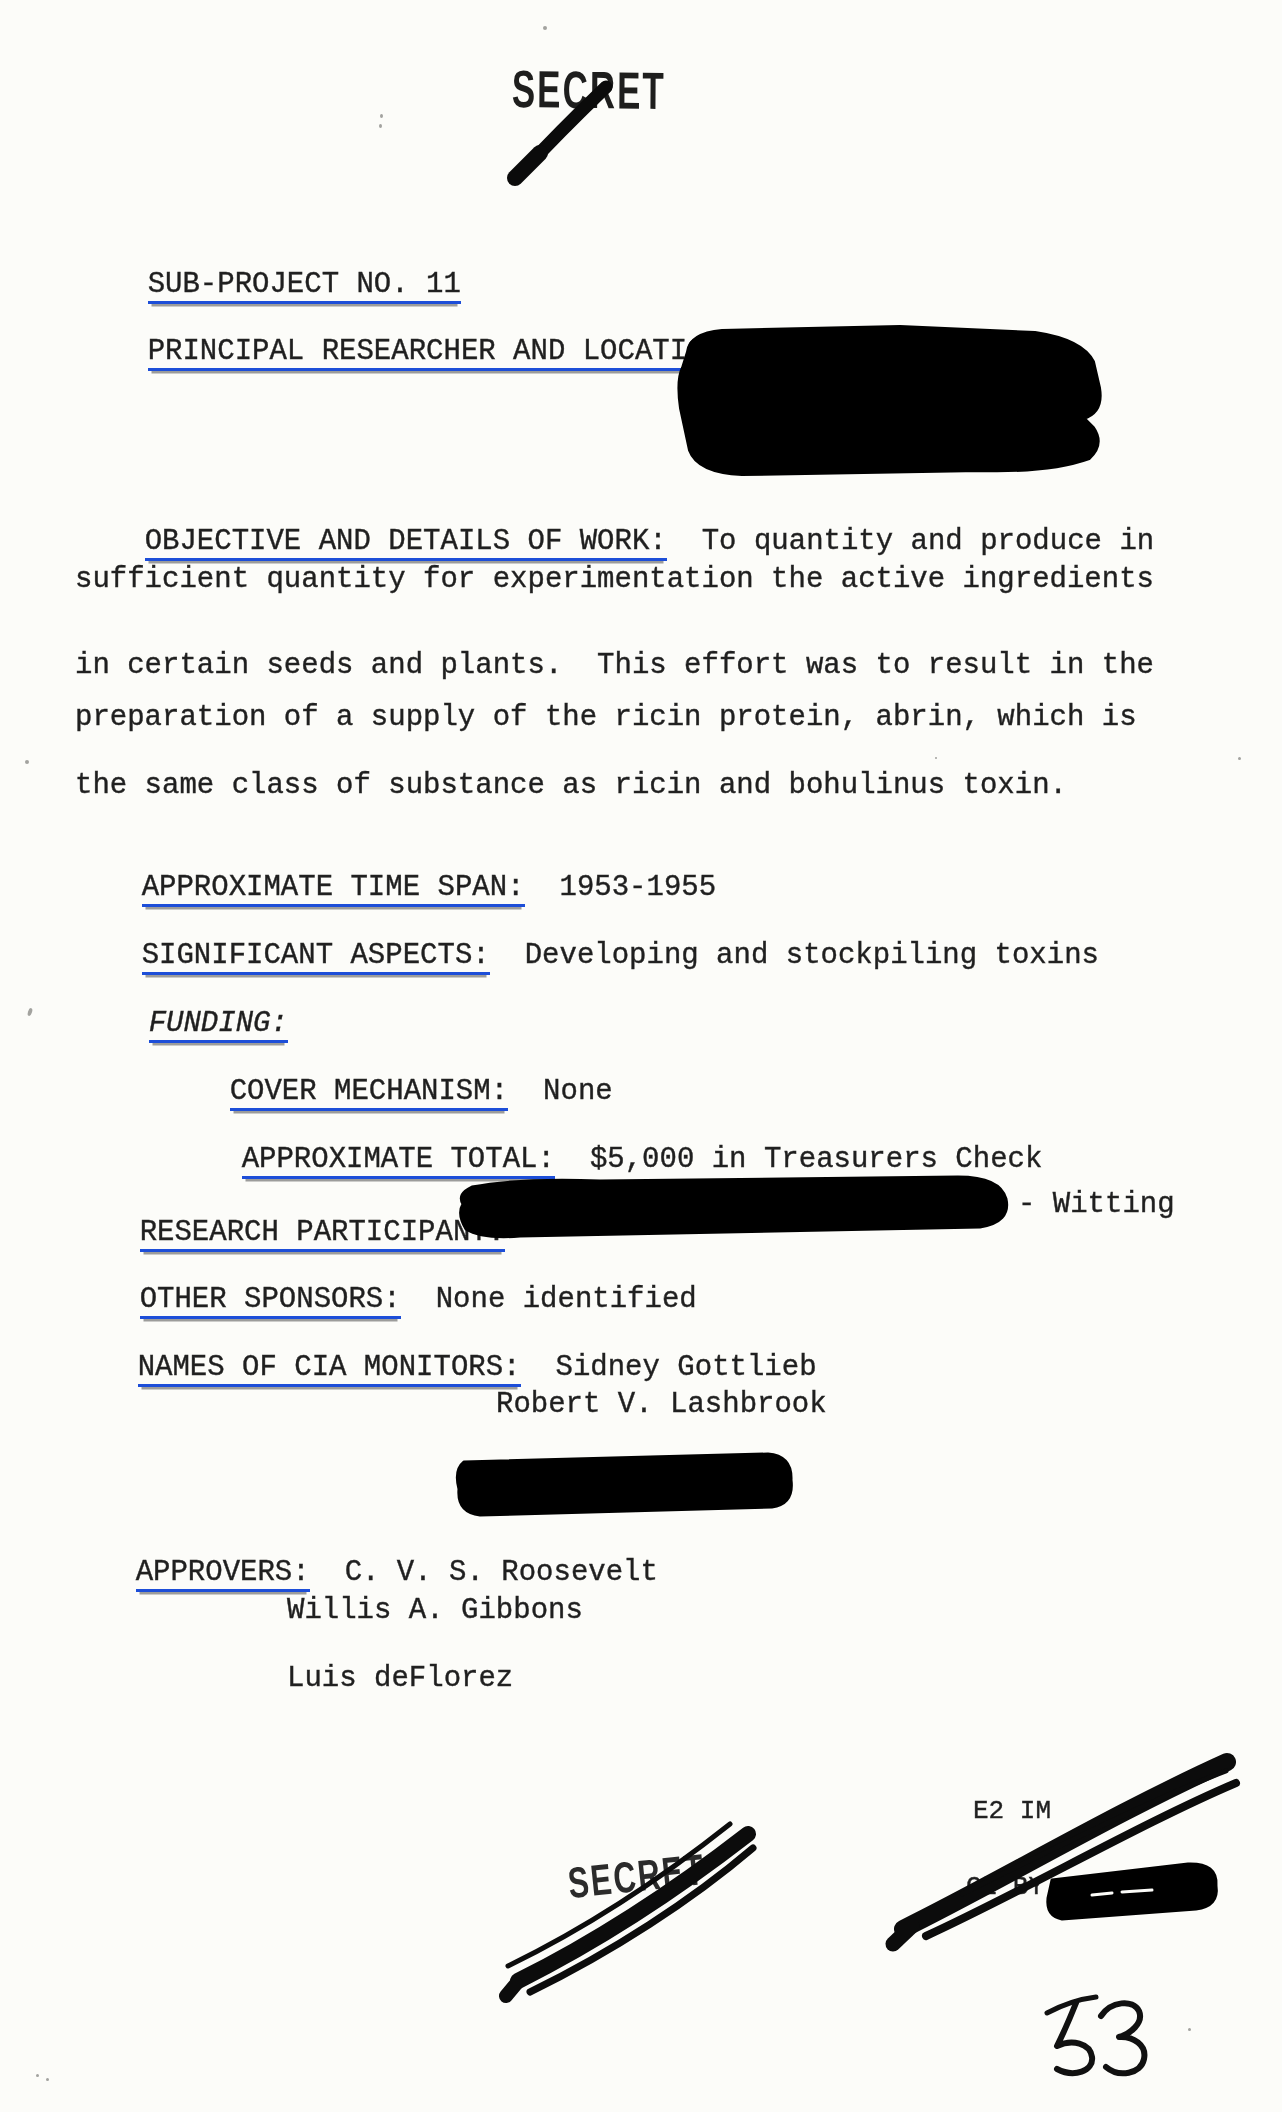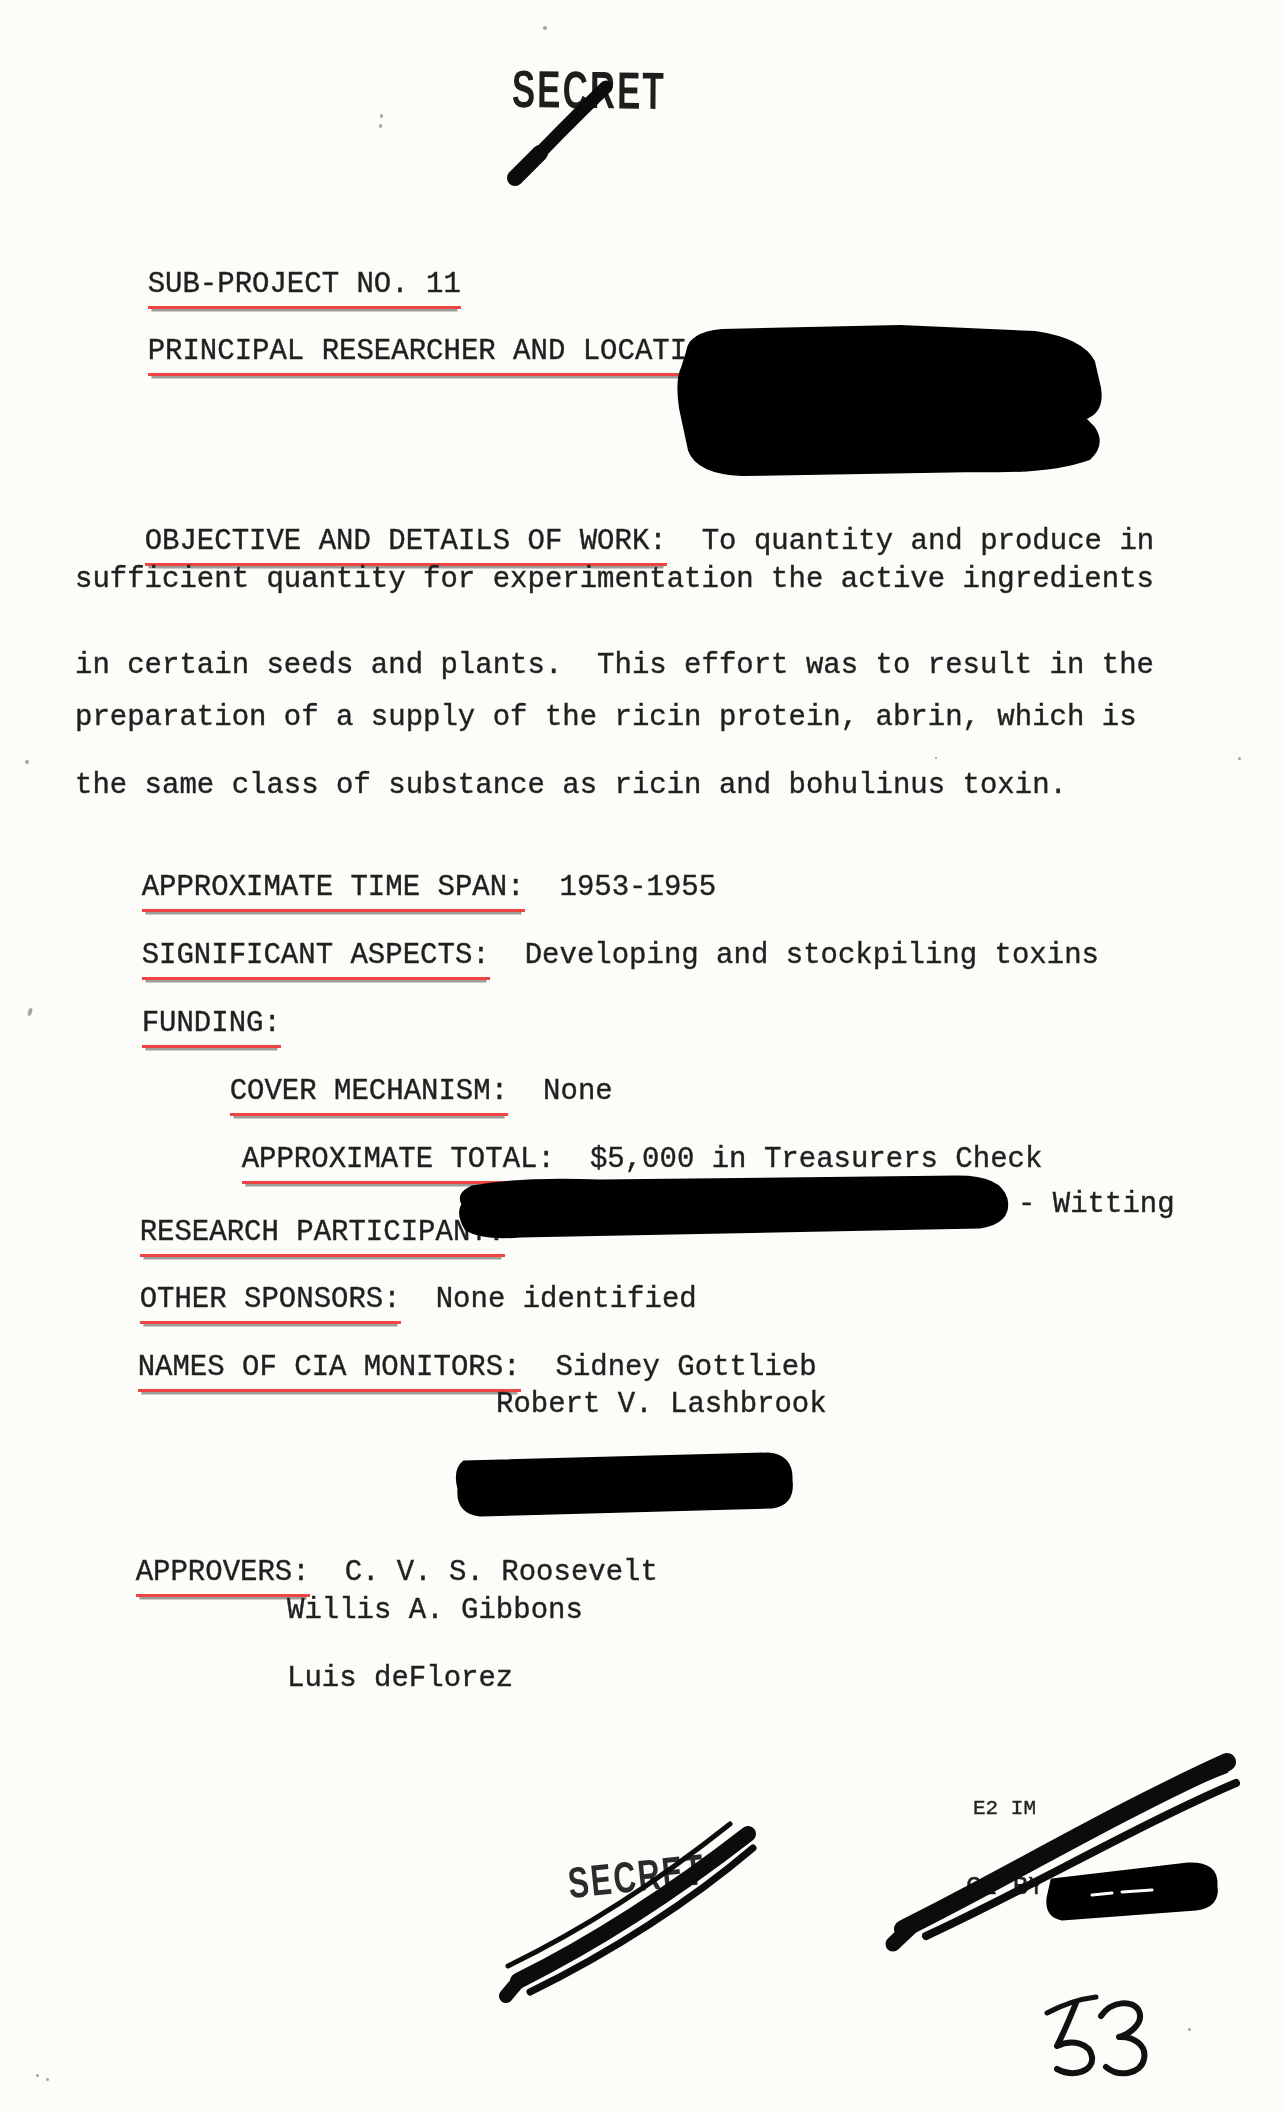--- a/index.html
+++ b/index.html
@@ -6,21 +6,21 @@
   .page{
     position:relative;width:1282px;height:2112px;background:#fcfcf9;
     overflow:hidden;font-family:"Liberation Mono","DejaVu Sans Mono",monospace;
     color:#1f1f1f;
   }
   .line{
     position:absolute;font-size:29px;line-height:1.05;white-space:pre;
     -webkit-text-stroke:0.4px #2a2a2a;
   }
   .u{
-    border-bottom:3px solid #ef4444;padding-bottom:5px;
+    border-bottom:3px solid #1d4ed8;
     box-shadow:0 6px 0 -3.5px rgba(40,40,40,.45);
   }
   .val{margin-left:35px;}
   .stamp{
     position:absolute;font-family:"Liberation Sans","DejaVu Sans",sans-serif;
     font-weight:bold;color:#151515;line-height:1;
   }
   .stamp-top{
     left:512px;top:62px;font-size:35px;letter-spacing:2px;
     transform:scaleY(1.5) rotate(.5deg);transform-origin:left top;opacity:.96;
@@ -57,21 +57,21 @@
   <div class="line txt" style="left:75px;top:771px;">the same class of substance as ricin and bohulinus toxin.</div>
 
   <div class="line txt" style="left:72px;top:843px;">
     <span class="u">APPROXIMATE TIME SPAN:</span><span class="val">1953-1955</span>
   </div>
 
   <div class="line txt" style="left:72px;top:911px;">
     <span class="u">SIGNIFICANT ASPECTS:</span><span class="val">Developing and stockpiling toxins</span>
   </div>
 
-  <div class="line txt" style="left:72px;top:979px;">
+  <div class="line txt" style="left:79px;top:979px;font-style:italic;">
     <span class="u">FUNDING:</span>
   </div>
   <div class="line txt" style="left:160px;top:1047px;">
     <span class="u">COVER MECHANISM:</span><span class="val">None</span>
   </div>
   <div class="line txt" style="left:172px;top:1115px;">
     <span class="u">APPROXIMATE TOTAL:</span><span class="val">$5,000 in Treasurers Check</span>
   </div>
 
   <div class="line txt" style="left:70px;top:1188px;">
@@ -89,21 +89,21 @@
   <div class="line txt" style="left:496px;top:1390px;">Robert V. Lashbrook</div>
 
   <div class="line txt" style="left:66px;top:1528px;">
     <span class="u">APPROVERS:</span><span class="val">C. V. S. Roosevelt</span>
   </div>
   <div class="line txt" style="left:287px;top:1596px;">Willis A. Gibbons</div>
   <div class="line txt" style="left:287px;top:1664px;">Luis deFlorez</div>
 
   <div class="stamp stamp-bottom txt">SECRET</div>
 
-  <div class="line txt" style="left:973px;top:1798px;font-size:21px;">E2 IM</div>
+  <div class="line txt" style="left:973px;top:1798px;font-size:26px;">E2 IM</div>
   <div class="line txt" style="left:966px;top:1874px;font-size:26px;">CL BY</div>
 
   <div class="speck" style="left:543px;top:26px;width:4px;height:4px;"></div>
   <div class="speck" style="left:380px;top:114px;width:3px;height:4px;"></div>
   <div class="speck" style="left:379px;top:124px;width:3px;height:4px;"></div>
   <div class="speck" style="left:25px;top:760px;width:4px;height:4px;"></div>
   <div class="speck" style="left:28px;top:1008px;width:4px;height:8px;transform:rotate(18deg);"></div>
   <div class="speck" style="left:1238px;top:757px;width:3px;height:3px;"></div>
   <div class="speck" style="left:36px;top:2074px;width:3px;height:3px;"></div>
   <div class="speck" style="left:46px;top:2078px;width:3px;height:3px;"></div>

